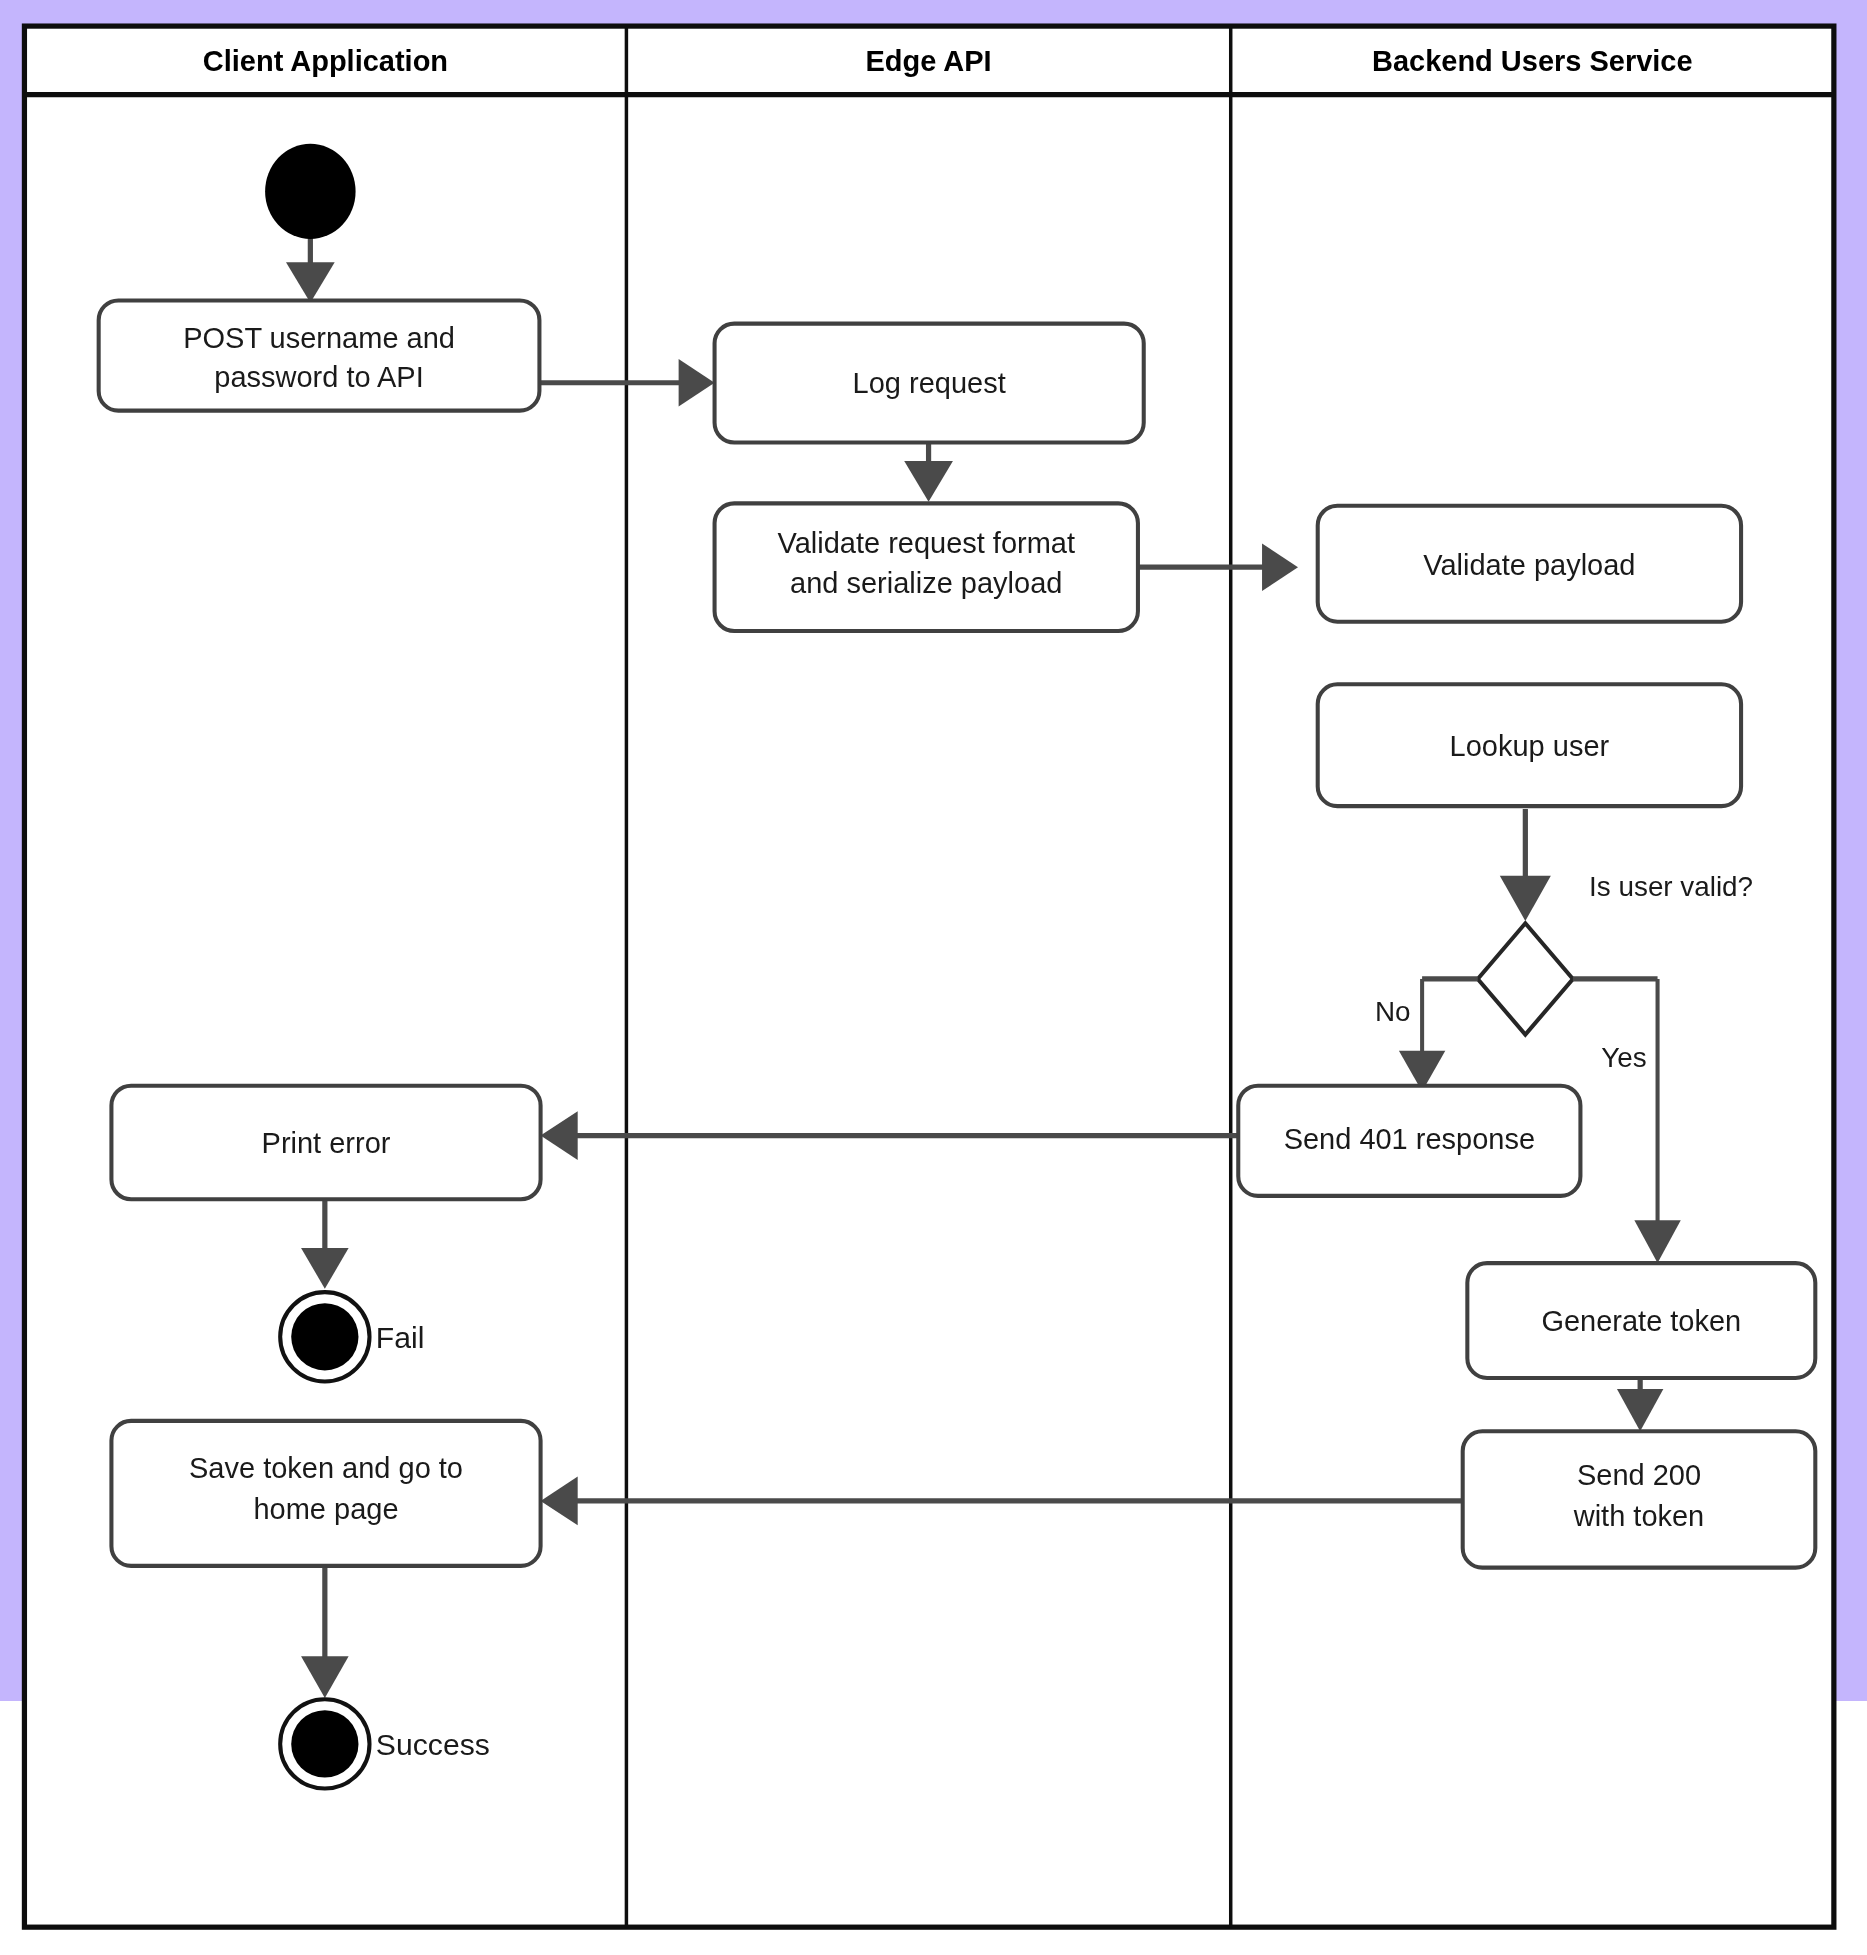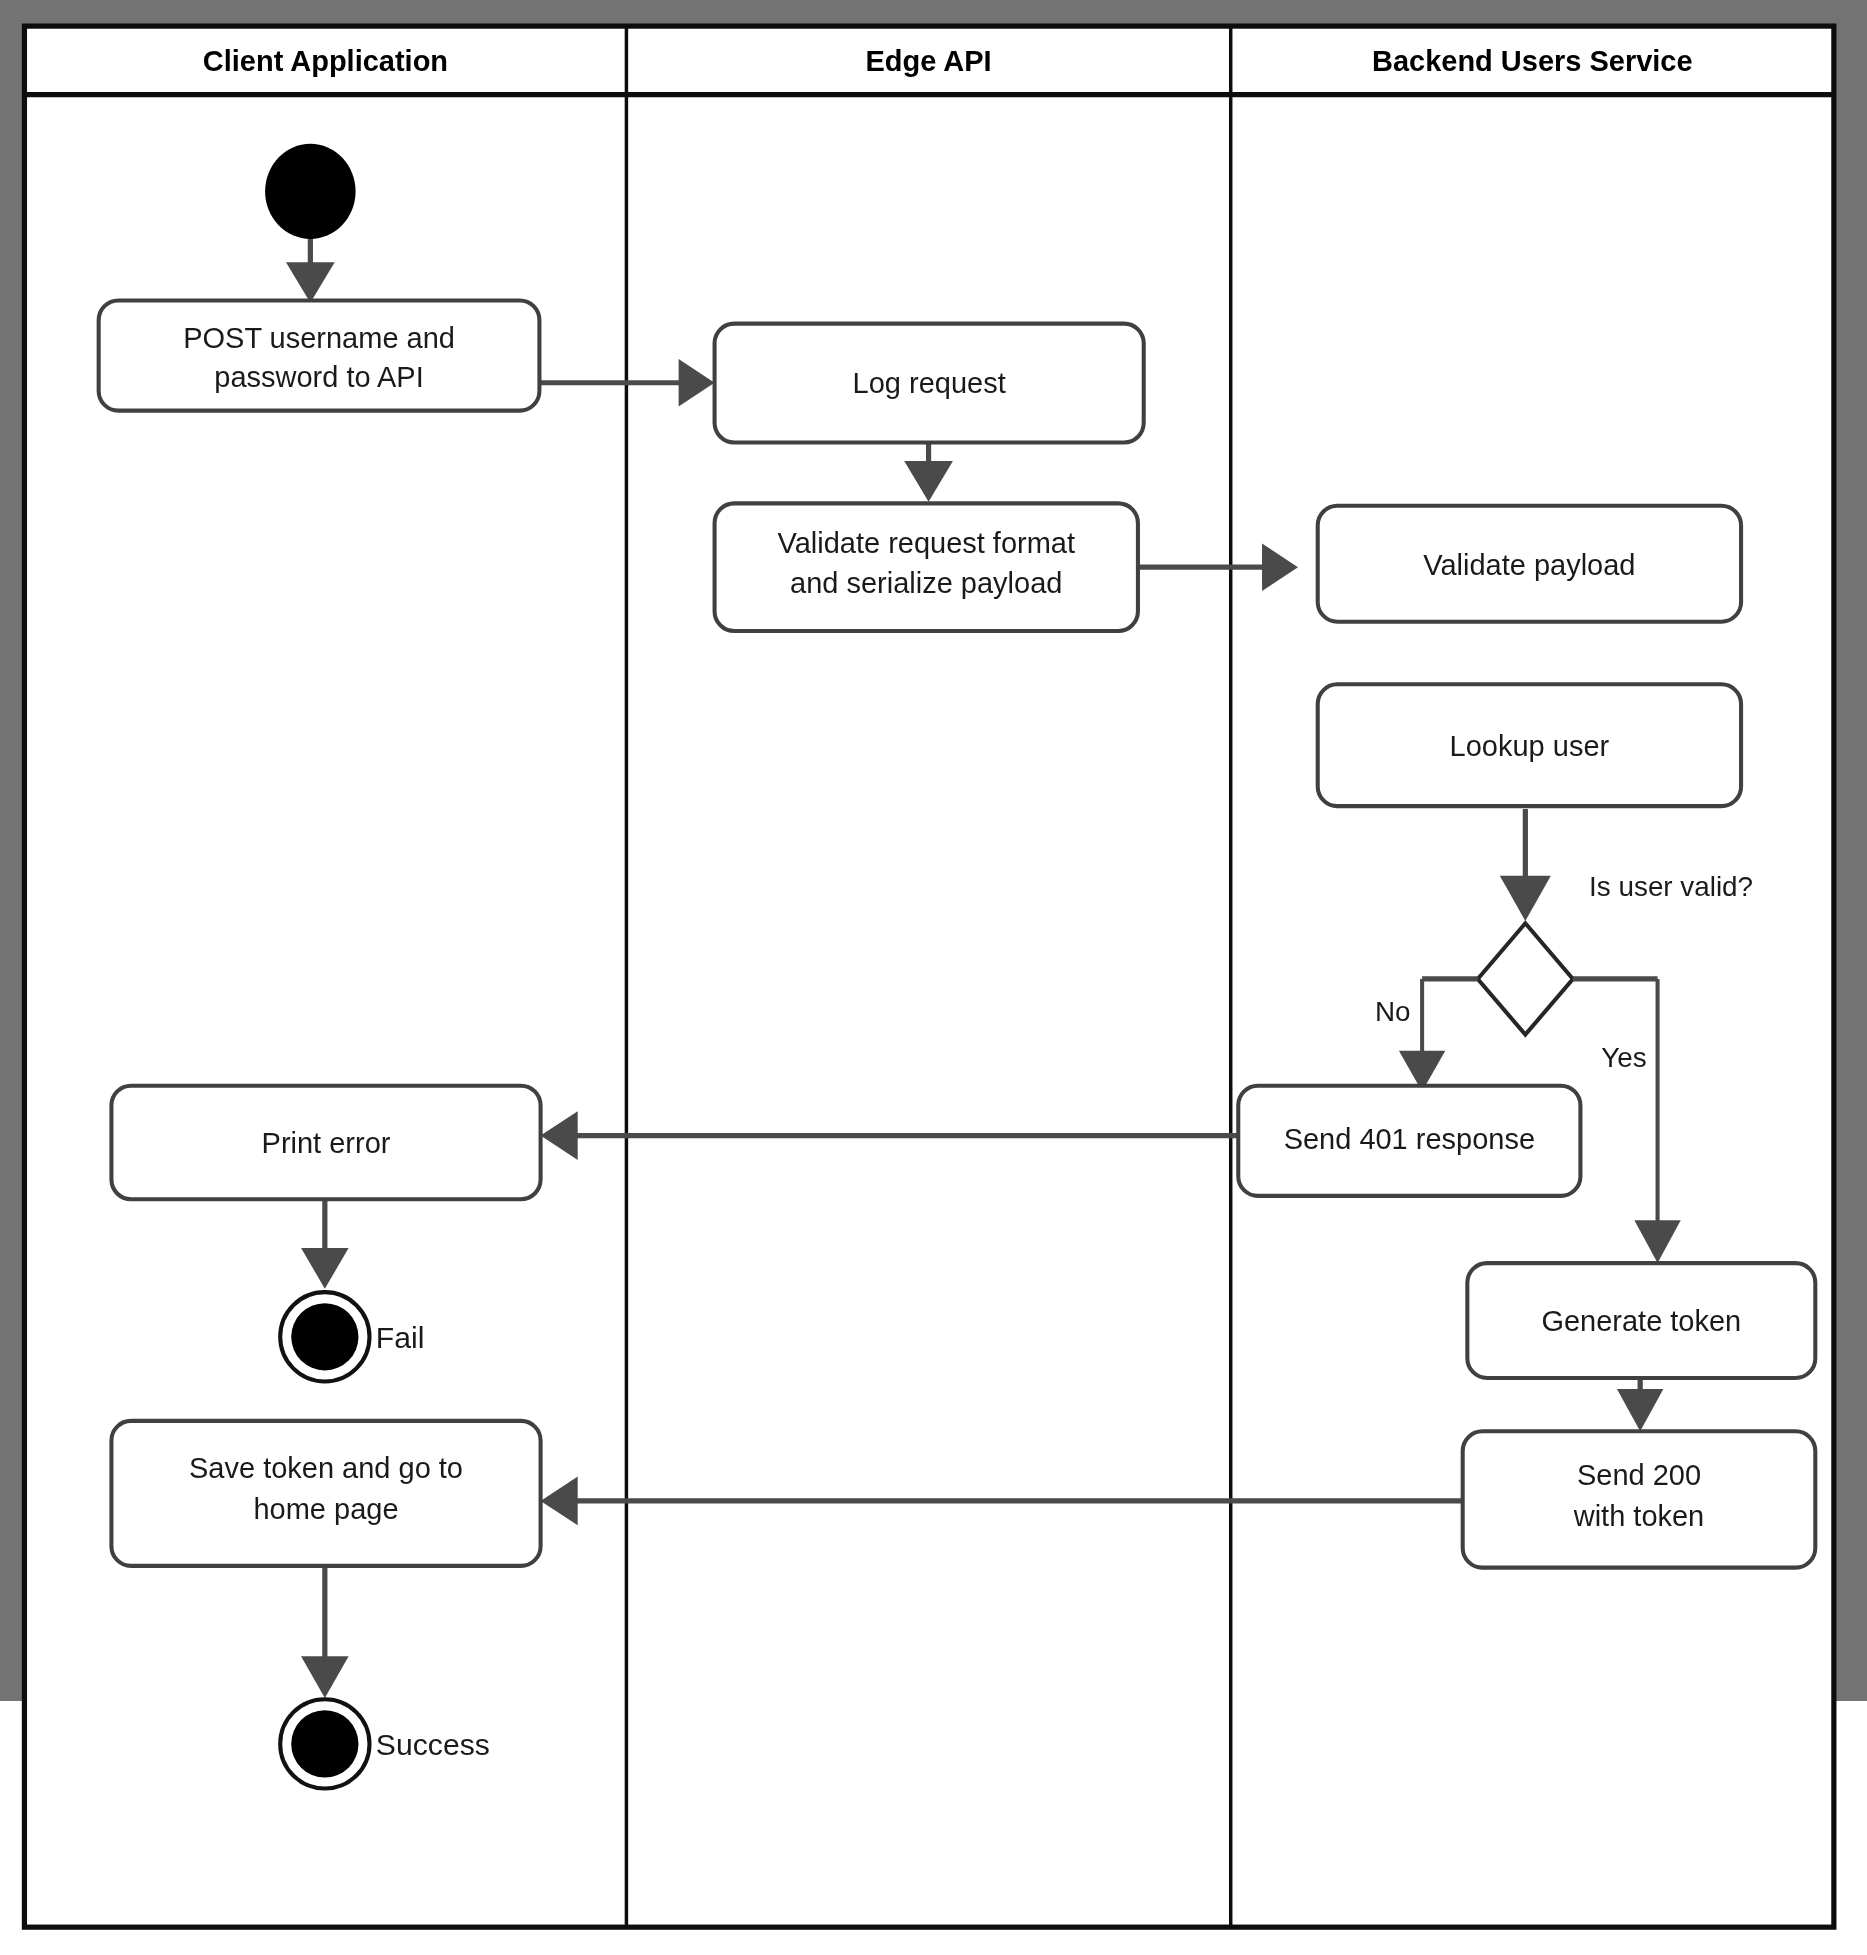--- a/index.html
+++ b/index.html
@@ -10,21 +10,21 @@
   body {
     width: 1867px;
     height: 1955px;
     font-family: "Liberation Sans", sans-serif;
     overflow: hidden;
   }
   #diagram-root {
     position: relative;
     width: 1867px;
     height: 1701px;
-    background: #737373;
+    background: #c4b5fd;
   }
   svg.canvas {
     position: absolute;
     top: 0;
     left: 0;
     width: 1867px;
     height: 1955px;
     display: block;
   }
   .lane-header-text {

